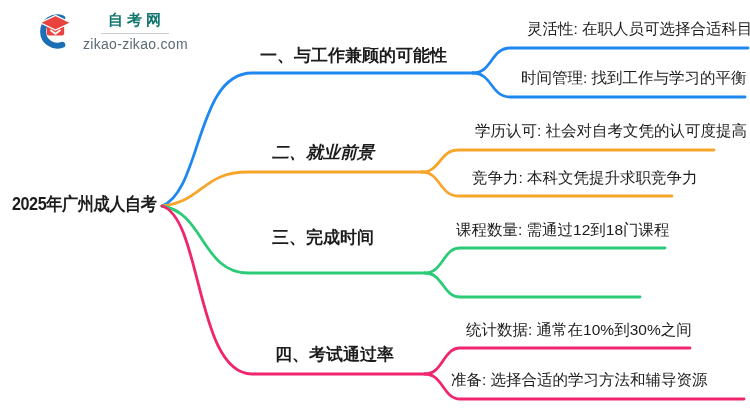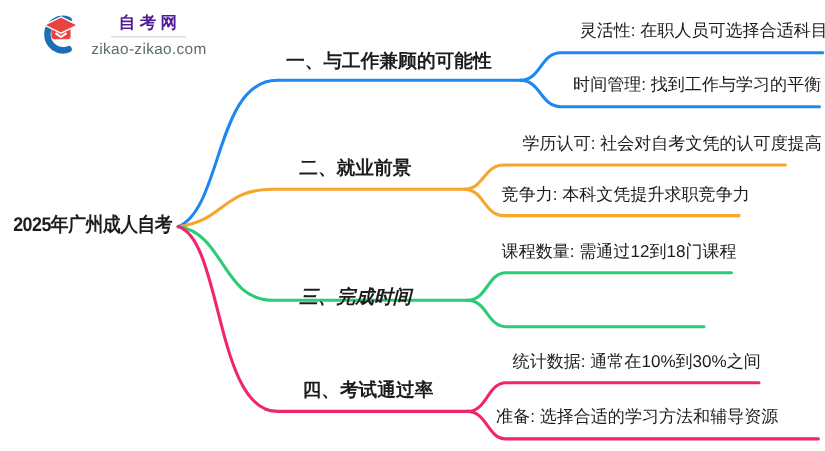--- a/index.html
+++ b/index.html
@@ -12,21 +12,21 @@
   }
   .stage{position:absolute;inset:0;width:750px;height:410px;}
   svg.lines{position:absolute;left:0;top:0;width:750px;height:410px;}
   .node{position:absolute;white-space:nowrap;line-height:1.15;color:#1c1c1c;}
   .central{font-size:18px;font-weight:700;letter-spacing:-.5px;transform:scaleX(.9);transform-origin:left center;}
   .branch-label{font-size:17px;font-weight:600;text-align:center;}
   .sub-label{font-size:15.5px;font-weight:500;}
   
   .logo{position:absolute;left:33px;top:10px;display:flex;align-items:center;gap:6px;}
   .logo-text{display:flex;flex-direction:column;align-items:center;}
-  .logo-name{font-size:15px;font-weight:700;color:#4c1d95;letter-spacing:4px;padding:0 2px 2px 4px;}
+  .logo-name{font-size:15px;font-weight:700;color:#0f766e;letter-spacing:4px;padding:0 2px 2px 4px;}
   .logo-sep{width:68px;height:1px;background:#c9ced2;margin:1px 0 2px;}
   .logo-domain{font-size:14px;color:#5c6a72;letter-spacing:.3px;}
 </style>
 </head>
 <body>
 
 <div class="stage">
 
   <svg class="lines" viewBox="0 0 750 410" fill="none" stroke-width="2.8" stroke-linecap="round" stroke-linejoin="round">
     <g stroke="#1E88F0">
@@ -64,24 +64,24 @@
       <div class="logo-domain">zikao-zikao.com</div>
     </div>
   </div>
 
   <div class="node central" style="left:12px;top:194px;">2025年广州成人自考</div>
 
   <div class="node branch-label" style="left:260px;top:46px;">一、与工作兼顾的可能性</div>
   <div class="node sub-label" style="left:527px;top:20px;">灵活性: 在职人员可选择合适科目</div>
   <div class="node sub-label" style="left:521px;top:69px;">时间管理: 找到工作与学习的平衡</div>
 
-  <div class="node branch-label" style="left:272px;top:143px;">二、就业前景</div>
+  <div class="node branch-label" style="left:272px;top:143px;font-style:italic;">二、就业前景</div>
   <div class="node sub-label" style="left:475px;top:122px;">学历认可: 社会对自考文凭的认可度提高</div>
-  <div class="node sub-label" style="left:456px;top:169px;">竞争力: 本科文凭提升求职竞争力</div>
+  <div class="node sub-label" style="left:472px;top:169px;">竞争力: 本科文凭提升求职竞争力</div>
 
-  <div class="node branch-label" style="left:272px;top:260px;font-style:italic;">三、完成时间</div>
+  <div class="node branch-label" style="left:272px;top:228px;">三、完成时间</div>
   <div class="node sub-label" style="left:456px;top:221px;">课程数量: 需通过12到18门课程</div>
 
   <div class="node branch-label" style="left:275px;top:345px;">四、考试通过率</div>
   <div class="node sub-label" style="left:466px;top:321px;">统计数据: 通常在10%到30%之间</div>
   <div class="node sub-label" style="left:451px;top:371px;">准备: 选择合适的学习方法和辅导资源</div>
 
 </div>
 
 </body></html>

